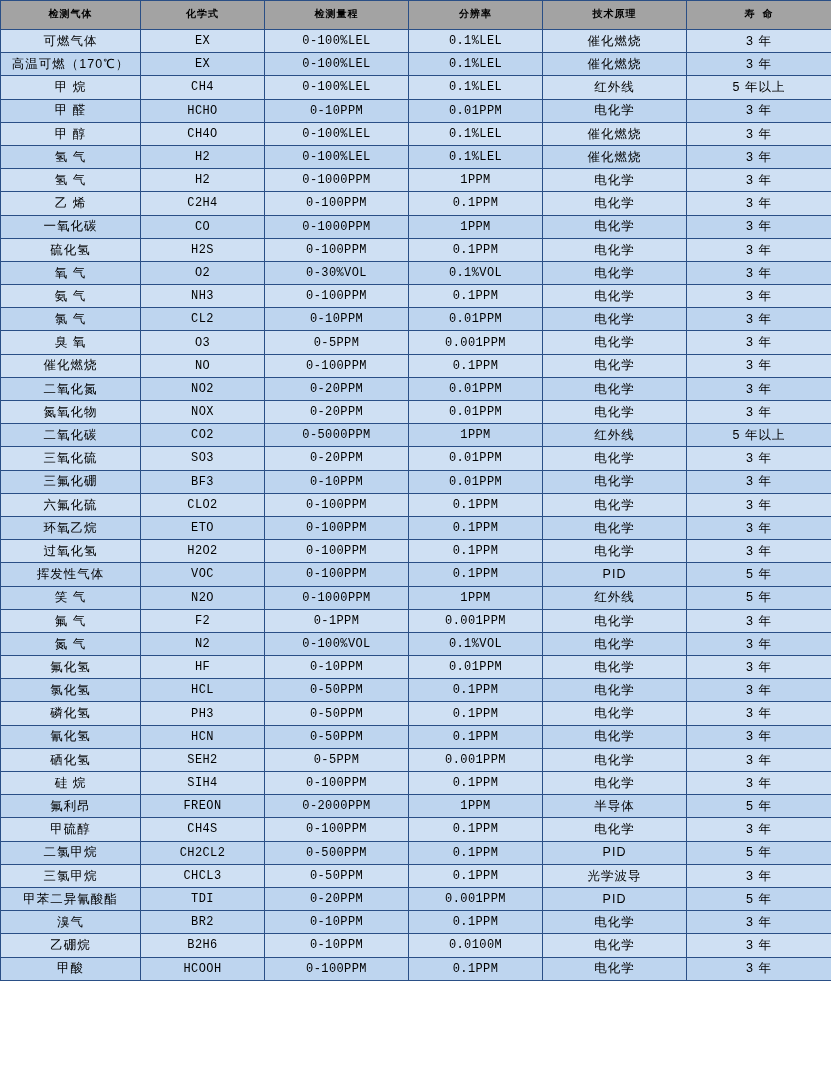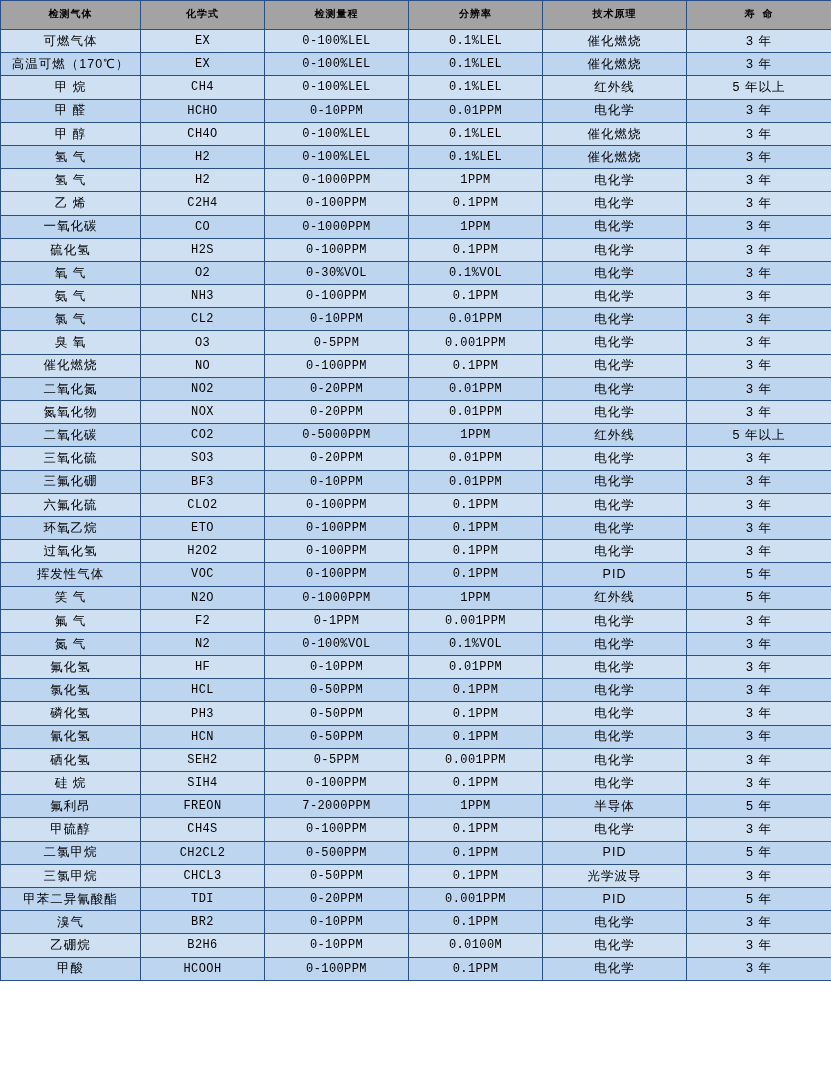--- a/index.html
+++ b/index.html
@@ -352,21 +352,21 @@
           <td class="name">硅 烷</td>
           <td class="mono">SIH4</td>
           <td class="mono">0-100PPM</td>
           <td class="mono">0.1PPM</td>
           <td class="name">电化学</td>
           <td class="life">3 年</td>
         </tr>
         <tr class="alt">
           <td class="name">氟利昂</td>
           <td class="mono">FREON</td>
-          <td class="mono">7-2000PPM</td>
+          <td class="mono">0-2000PPM</td>
           <td class="mono">1PPM</td>
           <td class="name">半导体</td>
           <td class="life">5 年</td>
         </tr>
         <tr>
           <td class="name">甲硫醇</td>
           <td class="mono">CH4S</td>
           <td class="mono">0-100PPM</td>
           <td class="mono">0.1PPM</td>
           <td class="name">电化学</td>

